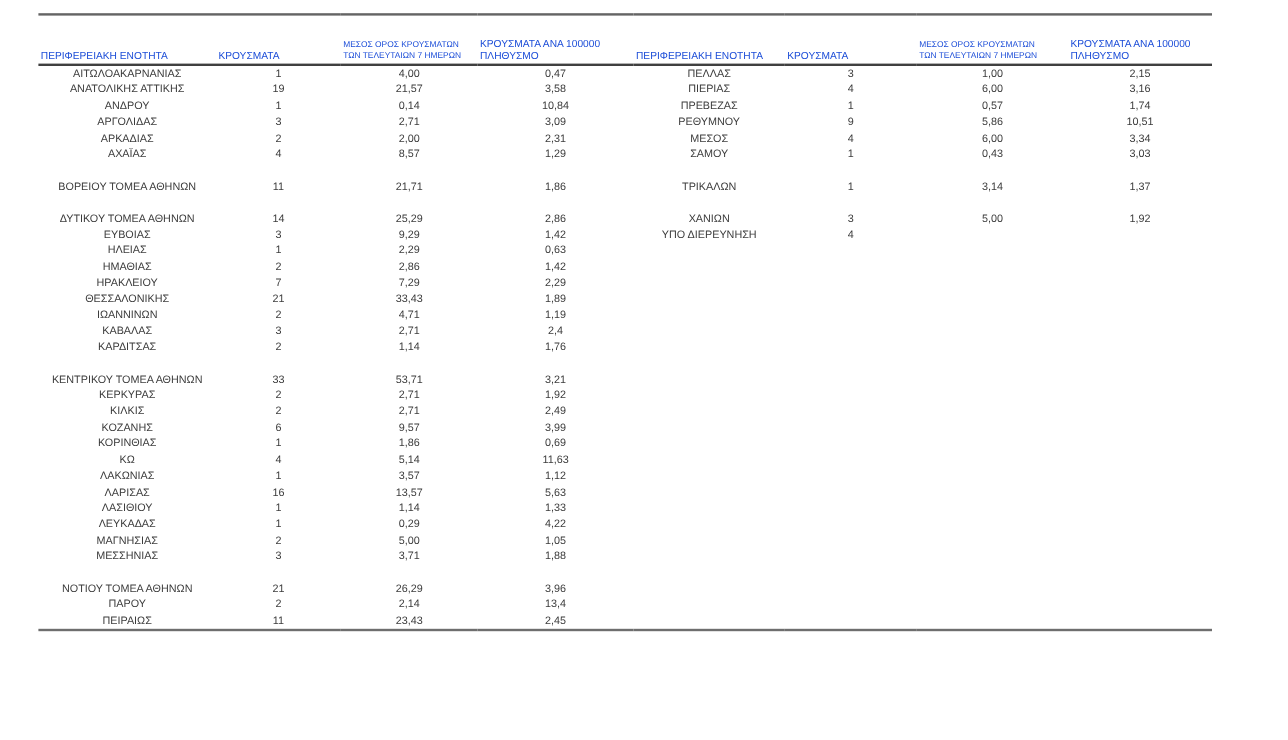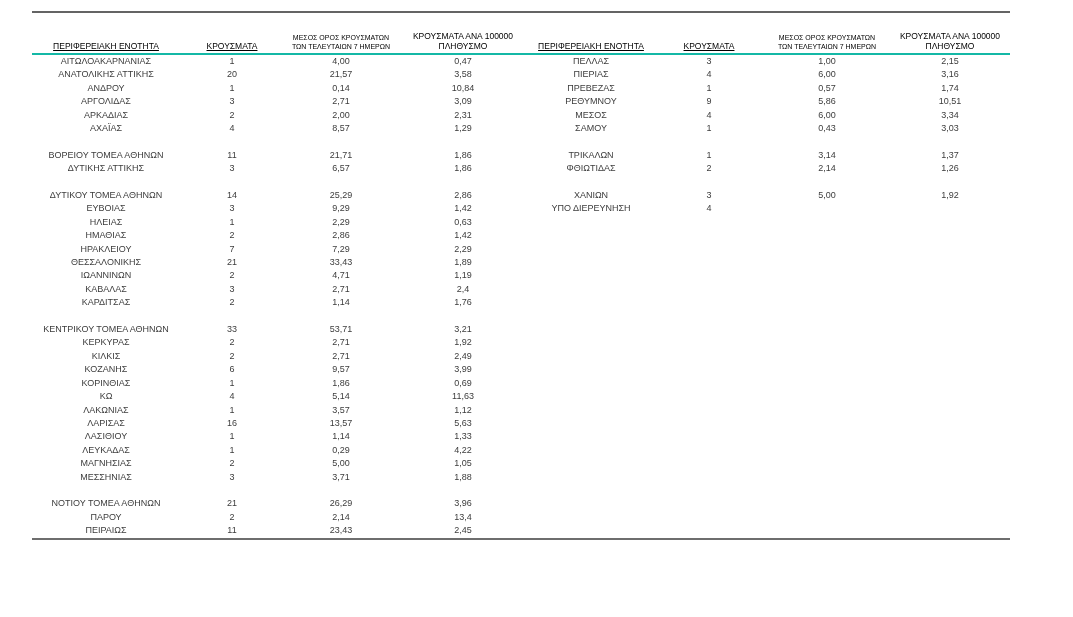--- a/index.html
+++ b/index.html
@@ -20,29 +20,29 @@
     left: 32px;
     top: 11px;
     width: 978px;
     border-collapse: collapse;
     table-layout: fixed;
     border-top: 2px solid #646464;
   }
   thead th {
     height: 38px;
     vertical-align: bottom;
-    text-align: center;
+    text-align: left;
     font-weight: normal;
-    color: #000000;
-    border-bottom: 2px solid #14b8a6;
+    color: #1d4ed8;
+    border-bottom: 2px solid #404040;
     padding: 0 2px 2px 2px;
     overflow: visible;
     white-space: nowrap;
   }
-  .hdr-main { font-size: 8.5px; line-height: 10px; display: block; text-decoration: underline; }
+  .hdr-main { font-size: 8.5px; line-height: 10px; display: block; }
   .hdr-small { font-size: 7px; line-height: 8.5px; display: block; }
   .hdr-med { font-size: 8.5px; line-height: 10px; display: block; }
   tbody td {
     height: 13.4px;
     font-size: 9px;
     line-height: 13.4px;
     text-align: center;
     color: #3c3c3c;
     padding: 0 2px;
     white-space: nowrap;
@@ -104,21 +104,21 @@
           <td>1</td>
           <td>4,00</td>
           <td>0,47</td>
           <td>ΠΕΛΛΑΣ</td>
           <td>3</td>
           <td>1,00</td>
           <td>2,15</td>
         </tr>
         <tr class="">
           <td>ΑΝΑΤΟΛΙΚΗΣ ΑΤΤΙΚΗΣ</td>
-          <td>20</td>
+          <td>19</td>
           <td>21,57</td>
           <td>3,58</td>
           <td>ΠΙΕΡΙΑΣ</td>
           <td>4</td>
           <td>6,00</td>
           <td>3,16</td>
         </tr>
         <tr class="">
           <td>ΑΝΔΡΟΥ</td>
           <td>1</td>
@@ -172,30 +172,20 @@
         <tr class="">
           <td>ΒΟΡΕΙΟΥ ΤΟΜΕΑ ΑΘΗΝΩΝ</td>
           <td>11</td>
           <td>21,71</td>
           <td>1,86</td>
           <td>ΤΡΙΚΑΛΩΝ</td>
           <td>1</td>
           <td>3,14</td>
           <td>1,37</td>
         </tr>
-        <tr class="">
-          <td>ΔΥΤΙΚΗΣ ΑΤΤΙΚΗΣ</td>
-          <td>3</td>
-          <td>6,57</td>
-          <td>1,86</td>
-          <td>ΦΘΙΩΤΙΔΑΣ</td>
-          <td>2</td>
-          <td>2,14</td>
-          <td>1,26</td>
-        </tr>
         <tr class="blank">
           <td></td>
           <td></td>
           <td></td>
           <td></td>
           <td></td>
           <td></td>
           <td></td>
           <td></td>
         </tr>

